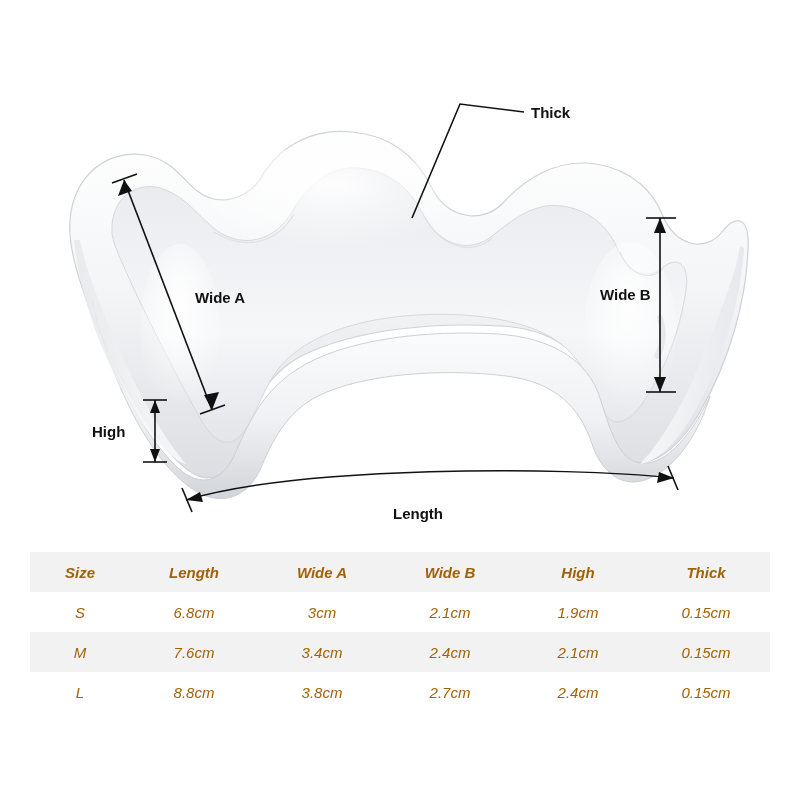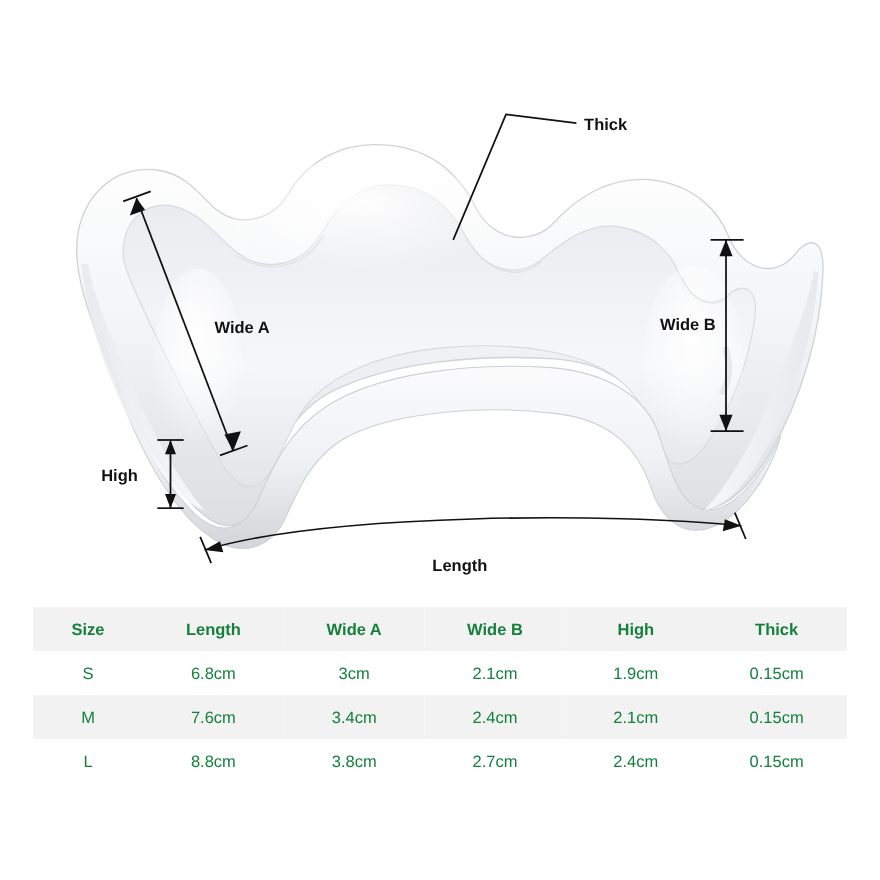--- a/index.html
+++ b/index.html
@@ -47,22 +47,23 @@
     top: 552px;
     width: 740px;
     border-collapse: collapse;
     table-layout: fixed;
   }
   #spec-table td {
     height: 38px;
     text-align: center;
     vertical-align: middle;
     font-size: 15px;
-    color: #15803d;
+    color: #a16207;
     border: none;
+    font-style: italic;
   }
   #spec-table tr.head td {
     background: #f2f2f2;
     font-weight: bold;
   }
   #spec-table tr.odd td {
     background: #ffffff;
   }
   #spec-table tr.even td {
     background: #f2f2f2;

